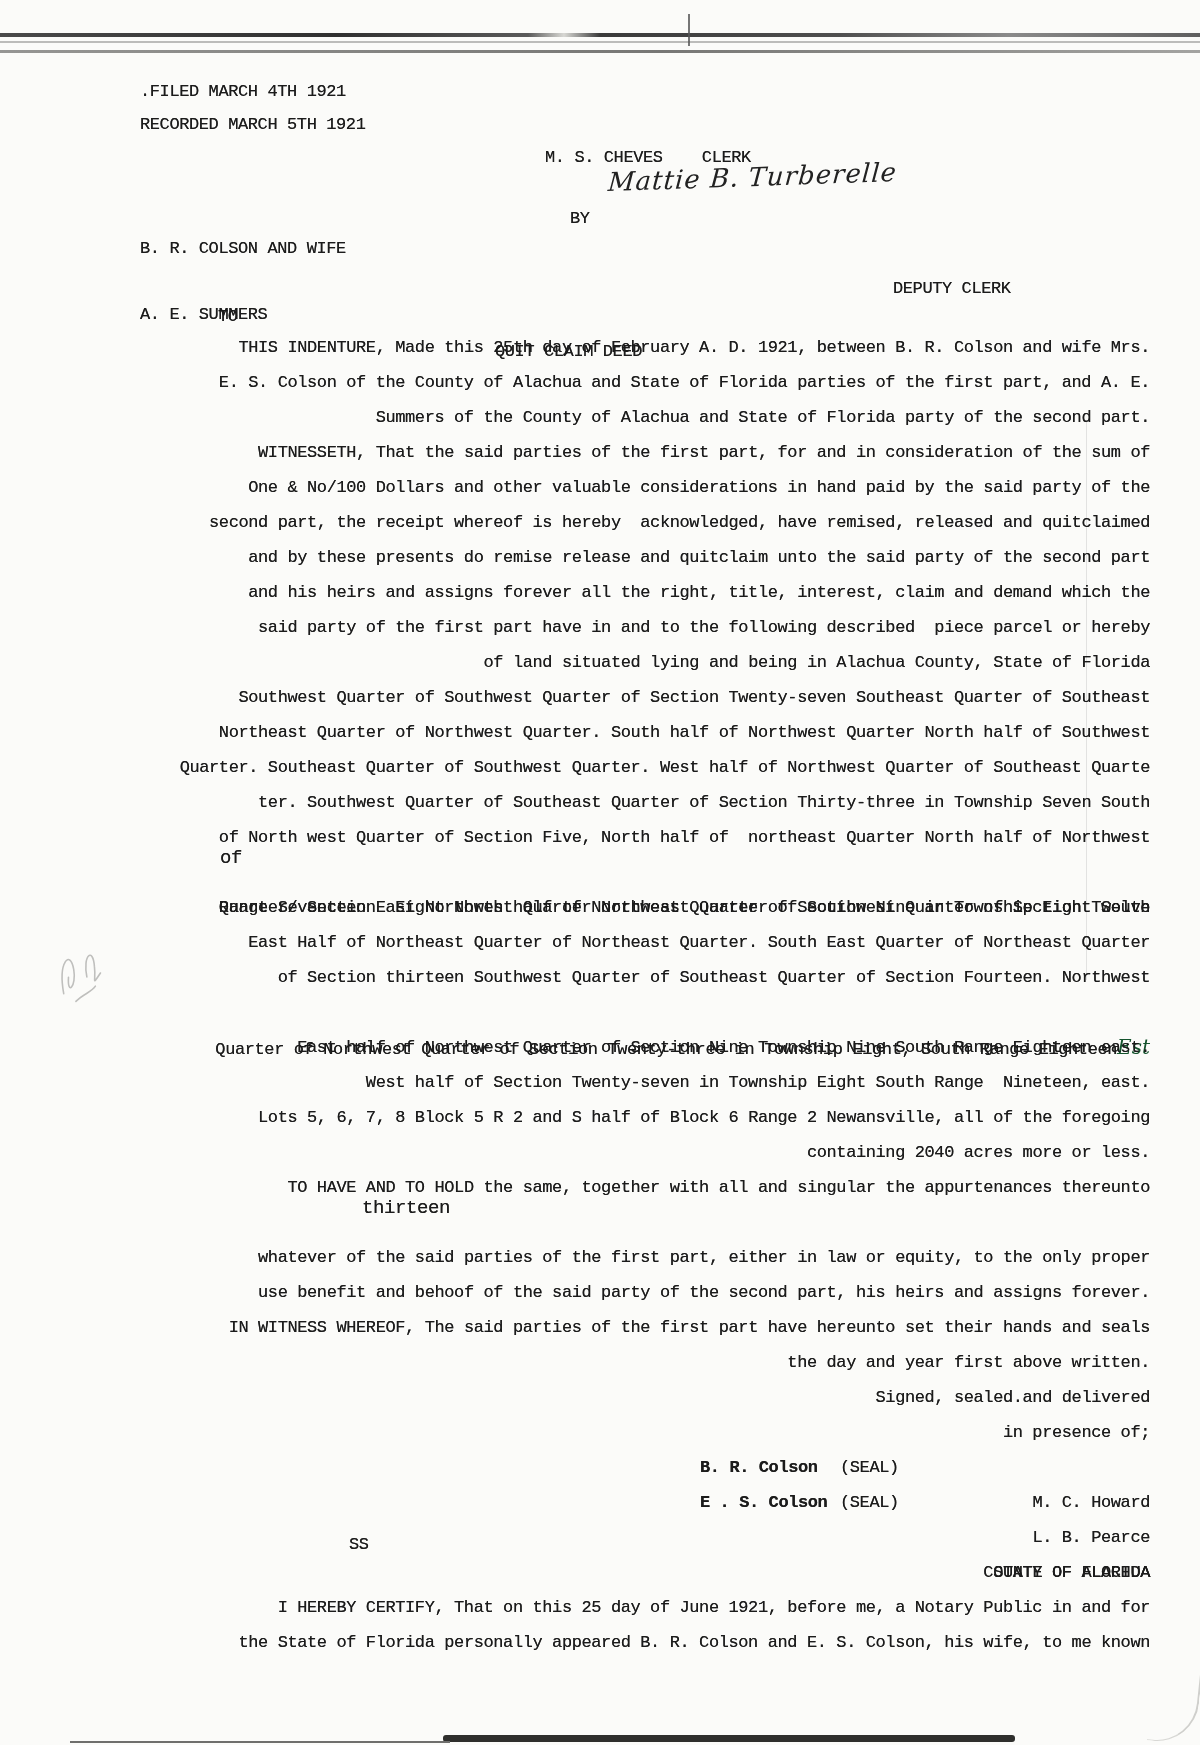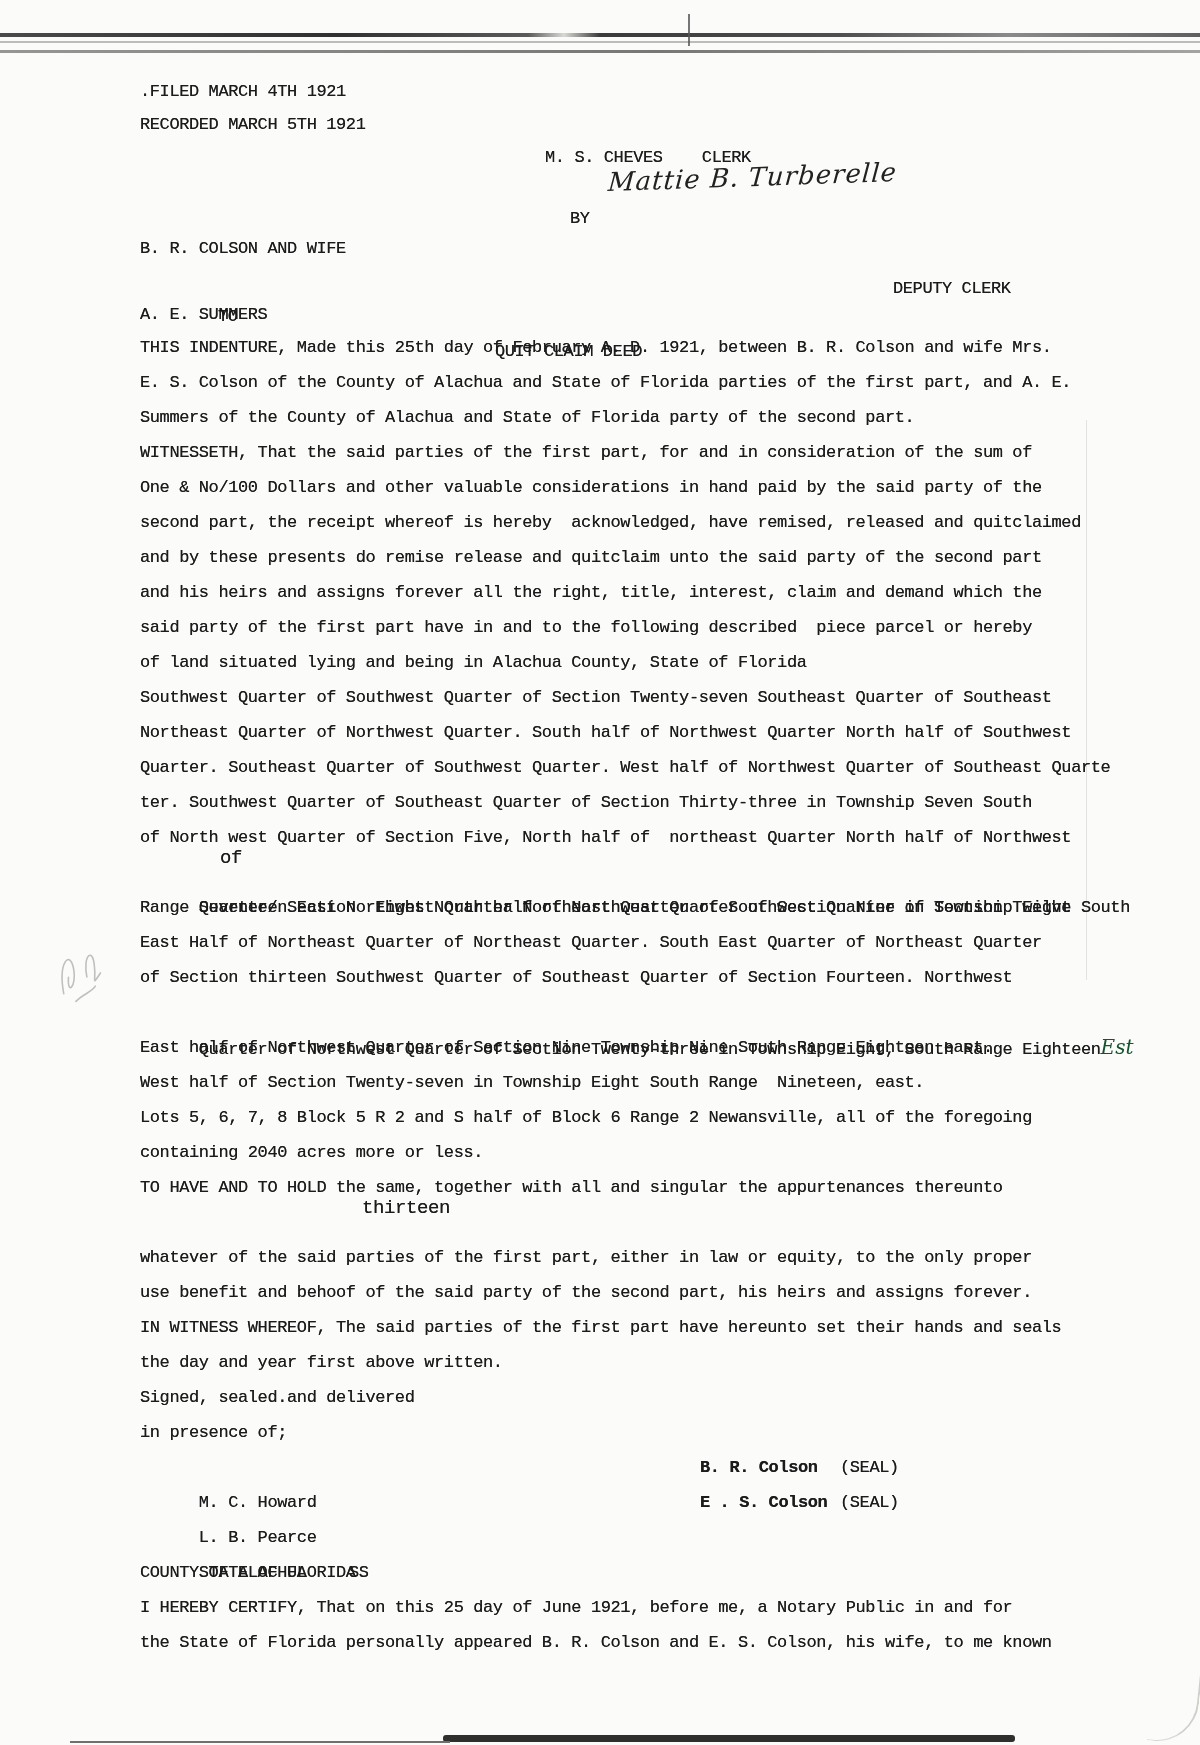--- a/index.html
+++ b/index.html
@@ -4,20 +4,21 @@
 <title>Document</title>
 <style>
   html,body{margin:0;padding:0;background:#d9d9d6;}
   .page{
     position:relative;
     width:1200px;height:1745px;
     background:#fbfbf9;
     overflow:hidden;
     font-family:"Liberation Mono",monospace;
     color:#1b1b1b;
+    text-align:right;
   }
   .t{
     position:absolute;
     white-space:pre;
     font-size:17px;
     letter-spacing:-0.4px;
     line-height:35px;
     text-shadow:0 0 0.6px rgba(25,25,25,.8);
   }
   .flow{
@@ -33,21 +34,21 @@
     text-shadow:0 0 0.6px rgba(25,25,25,.8);
   }
   .sup{
     position:absolute;
     top:-14px;
     font-size:19px;
     letter-spacing:-0.4px;
   }
   .col-signer{position:absolute;left:560px;top:0;font-weight:bold;}
   .col-seal{position:absolute;left:700px;top:0;}
-  .ss{position:absolute;left:209px;top:7px;margin-top:28px;}
+  .ss{position:absolute;left:209px;top:7px;}
   .hand{
     font-family:"DejaVu Serif",serif;
     font-style:italic;
     font-size:20px;
     letter-spacing:0;
     text-shadow:none;
     color:#14532d;
   }
   .signature{
     position:absolute;

